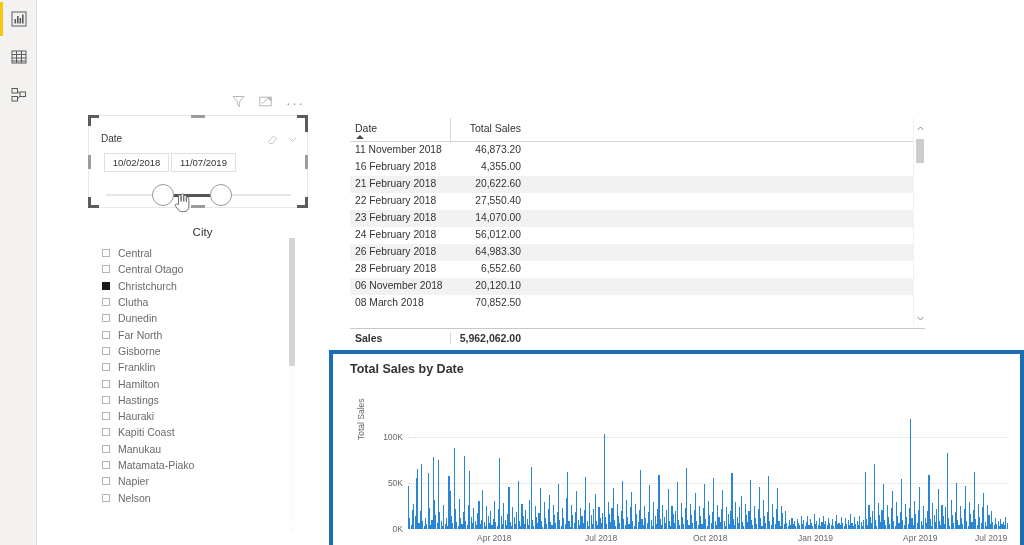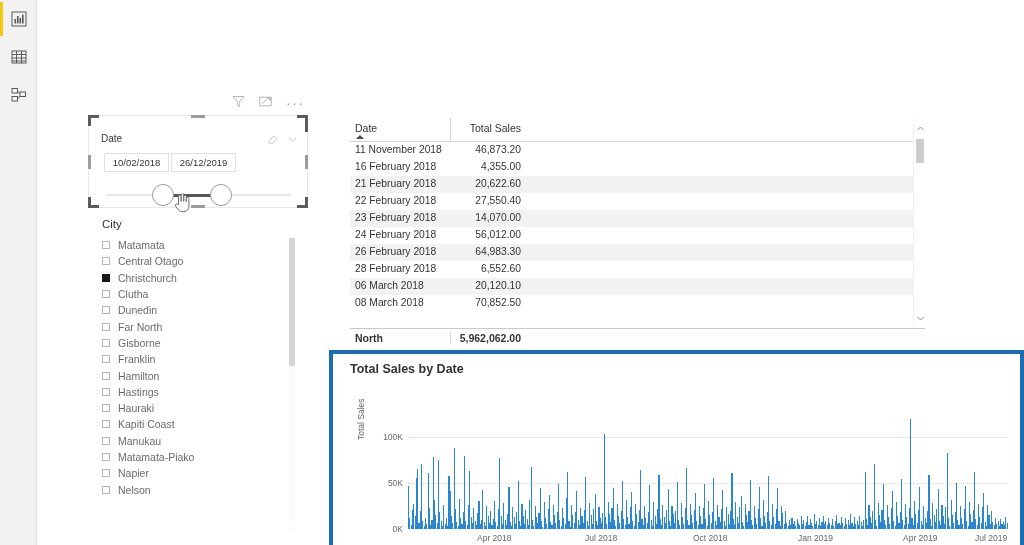--- a/index.html
+++ b/index.html
@@ -87,21 +87,21 @@
     position: absolute; top: 0; width: 22px; height: 22px;
     border: 1px solid #999999; border-radius: 50%; background: #ffffff;
     cursor: pointer;
   }
   #handle-left  { left: 46px; }
   #handle-right { left: 104px; }
   #hand-cursor { position: absolute; left: 68px; top: 8px; }
 
   
   #city-slicer { position: absolute; left: 98px; top: 218px; width: 205px; height: 310px; }
-  #city-title { font-size: 11.5px; color: #333333; margin: 0 0 7px 4px; font-weight: normal; }
+  #city-title { font-size: 11.5px; color: #333333; margin: 8px 0 7px 4px; font-weight: normal; text-align: center; }
   .city-row {
     display: flex; align-items: center; height: 16.3px;
     padding-left: 4px; cursor: pointer;
   }
   .cbox {
     width: 8px; height: 8px; border: 1px solid #b5b5b5;
     background: #ffffff; margin-right: 8px; flex: 0 0 auto;
   }
   .cbox.checked { background: #1a1a1a; border-color: #1a1a1a; }
   .city-label { font-size: 10.5px; color: #6a6a6a; }
@@ -280,21 +280,21 @@
         </svg>
       </span>
       <span>
         <svg width="11" height="11" viewBox="0 0 11 11">
           <path d="M2 4 L5.5 7.4 L9 4" fill="none" stroke="#9a9a9a" stroke-width="1"></path>
         </svg>
       </span>
     </div>
 
     <div class="date-box" id="date-from">10/02/2018</div>
-    <div class="date-box" id="date-to">26/12/2019</div>
+    <div class="date-box" id="date-to">11/07/2019</div>
 
     <div id="slider-wrap">
       <div id="slider-track-bg"></div>
       <div id="slider-track-active"></div>
       <div class="slider-handle" id="handle-left"></div>
       <div class="slider-handle" id="handle-right"></div>
       <span id="hand-cursor">
         <svg width="17" height="21" viewBox="0 0 17 21">
           <path d="M4.5 12.5 L4.5 4.2 a1.3 1.3 0 0 1 2.6 0 L7.1 9.4 L7.1 3.1
                    a1.3 1.3 0 0 1 2.6 0 L9.7 9.4 L9.7 4.6 a1.3 1.3 0 0 1 2.6 0
@@ -304,21 +304,21 @@
         </svg>
       </span>
     </div>
   </div>
 
   <div id="city-slicer">
     <div id="city-title">City</div>
     <div id="city-list">
         <div class="city-row">
           <div class="cbox"></div>
-          <span class="city-label">Matamata</span>
+          <span class="city-label">Central</span>
         </div>
         <div class="city-row">
           <div class="cbox"></div>
           <span class="city-label">Central Otago</span>
         </div>
         <div class="city-row">
           <div class="cbox checked"></div>
           <span class="city-label">Christchurch</span>
         </div>
         <div class="city-row">
@@ -416,30 +416,30 @@
         </div>
         <div class="tr alt">
           <div class="td date">26 February 2018</div>
           <div class="td sales">64,983.30</div>
         </div>
         <div class="tr">
           <div class="td date">28 February 2018</div>
           <div class="td sales">6,552.60</div>
         </div>
         <div class="tr alt">
-          <div class="td date">06 March 2018</div>
+          <div class="td date">06 November 2018</div>
           <div class="td sales">20,120.10</div>
         </div>
         <div class="tr">
           <div class="td date">08 March 2018</div>
           <div class="td sales">70,852.50</div>
         </div>
       </div>
     <div id="tbl-total">
-      <div class="td date">North</div>
+      <div class="td date">Sales</div>
       <div class="td sales">5,962,062.00</div>
     </div>
 
     <div id="tbl-scrollbar">
       <div class="sb-arrow up">
         <svg width="7" height="5" viewBox="0 0 7 5">
             <path d="M0.5 4 L3.5 1 L6.5 4" fill="none" stroke="#8a8a8a" stroke-width="1"></path>
           </svg>
       </div>
       <div id="tbl-sb-thumb"></div>

